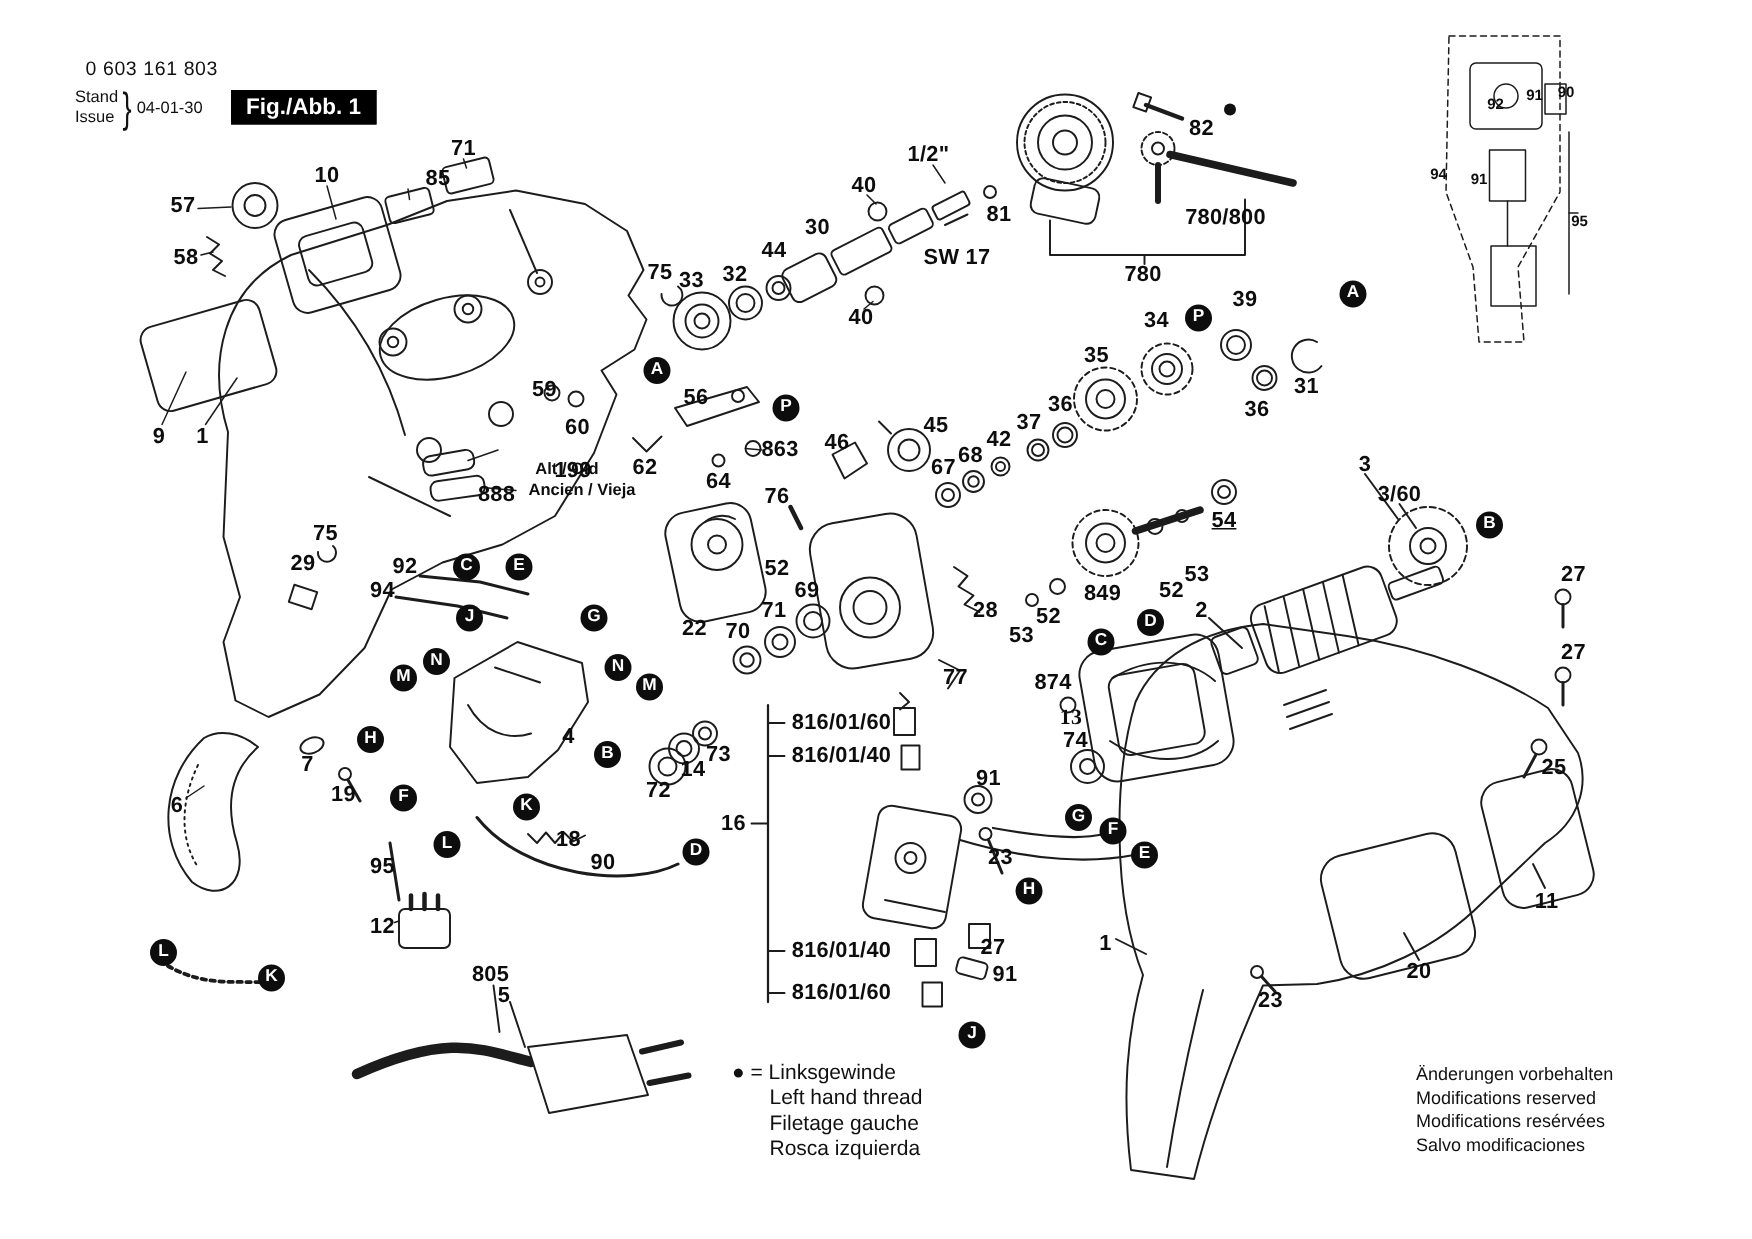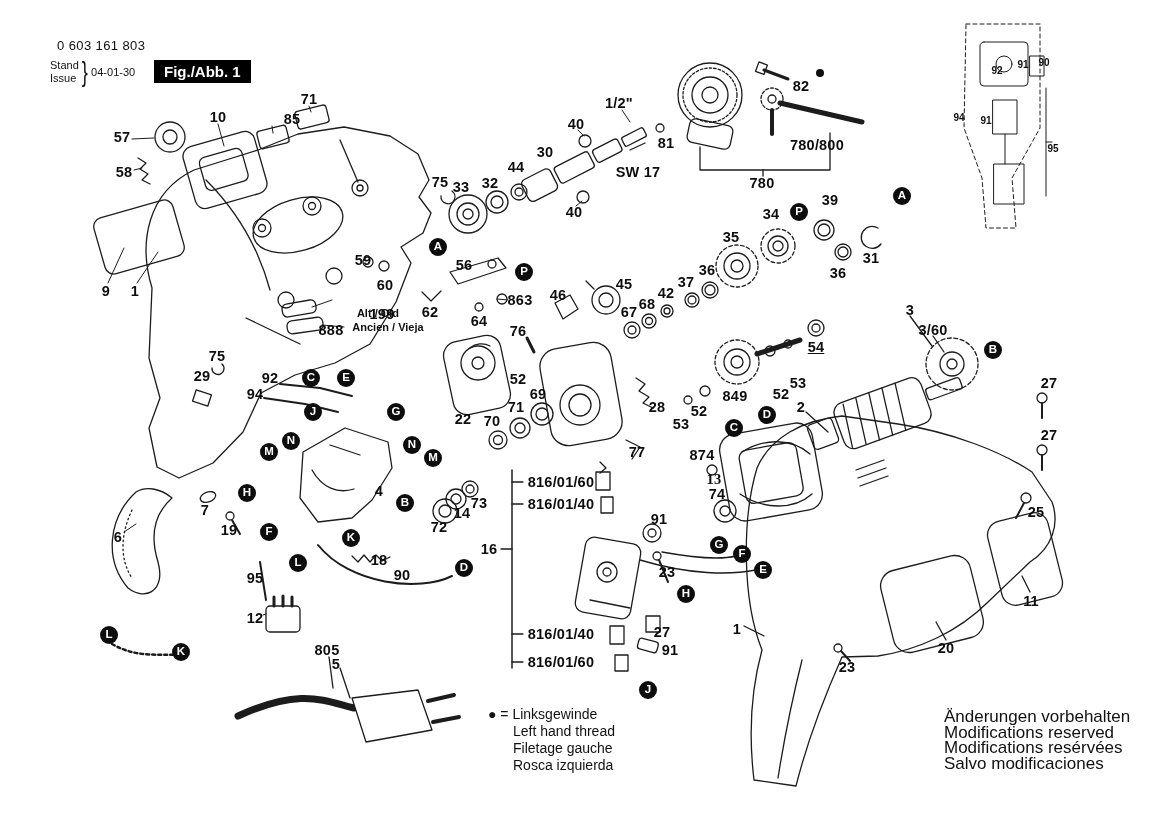--- a/index.html
+++ b/index.html
@@ -16,21 +16,21 @@
               font-size:11.5px;font-weight:700;line-height:1}
   .header-num{position:absolute;left:57px;top:38px;font-size:13px;letter-spacing:.4px}
   .rev-block{position:absolute;left:50px;top:56px;display:flex;align-items:center;font-size:11px}
   .rev-block .si{display:flex;flex-direction:column;line-height:13px}
   .rev-block .brace{font-size:28px;font-weight:400;transform:scaleX(.65);margin:0 0 0 1px}
   .rev-block .date{font-size:11px;margin-left:2px}
   .figbox{position:absolute;left:154px;top:60px;background:#000;color:#fff;
           font-size:15px;font-weight:700;padding:2px 9px;border:1px solid #000}
   .legend{position:absolute;left:488px;top:706px;font-size:14px;line-height:17px}
   .legend .l2{padding-left:25px}
-  .footer{position:absolute;left:944px;top:709px;font-size:17px;line-height:15.5px}
+  .footer{position:absolute;left:944px;top:709px;font-size:12px;line-height:15.5px}
 </style>
 </head>
 <body>
 
 <div class="stage">
 
   <svg width="1168" height="826" viewBox="0 0 1168 826">
     <g fill="none" stroke="#1c1c1c" stroke-width="1.3" stroke-linecap="round" stroke-linejoin="round">
 
       <g>

